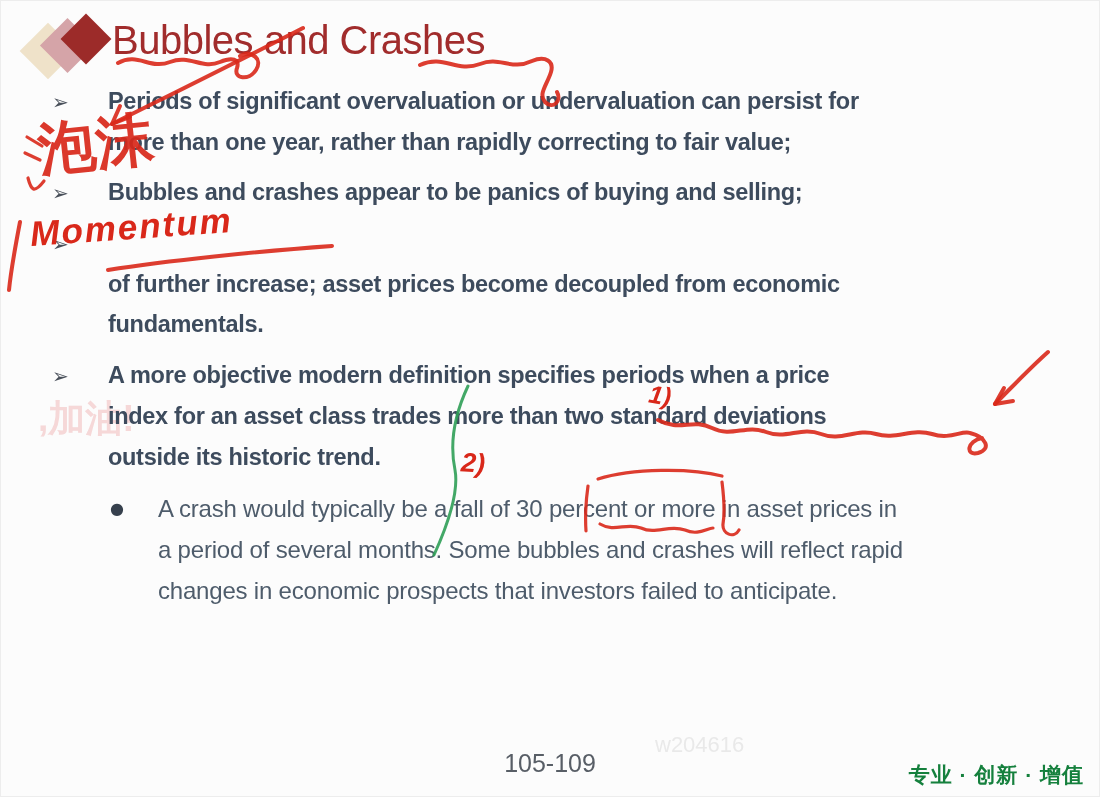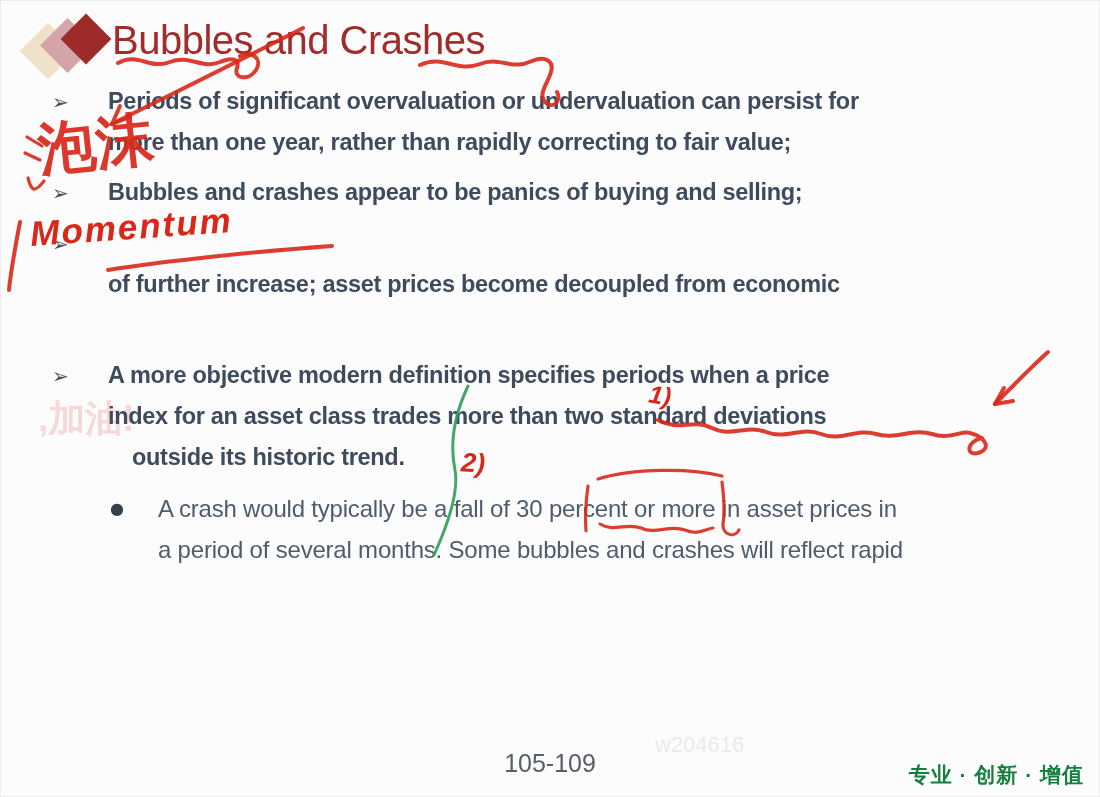--- a/index.html
+++ b/index.html
@@ -66,27 +66,29 @@
   <div class="marker" style="left:52px;top:232px;">➢</div>
   <div class="marker" style="left:52px;top:364px;">➢</div>
   <div class="marker dot" style="left:110px;top:499px;">●</div>
 
   <div class="tline" style="left:108px;top:88px;">Periods of significant overvaluation or undervaluation can persist for</div>
   <div class="tline" style="left:108px;top:129px;">more than one year, rather than rapidly correcting to fair value;</div>
 
   <div class="tline" style="left:108px;top:179px;">Bubbles and crashes appear to be panics of buying and selling;</div>
 
   <div class="tline" style="left:108px;top:271px;">of further increase; asset prices become decoupled from economic</div>
+  <div class="tline" style="left:108px;top:311px;">fundamentals.</div>
 
   <div class="tline" style="left:108px;top:362px;">A more objective modern definition specifies periods when a price</div>
   <div class="tline" style="left:108px;top:403px;">index for an asset class trades more than two standard deviations</div>
-  <div class="tline" style="left:108px;top:444px;margin-left:24px;">outside its historic trend.</div>
+  <div class="tline" style="left:108px;top:444px;">outside its historic trend.</div>
 
   <div class="tline sub" style="left:158px;top:495px;">A crash would typically be a fall of 30 percent or more in asset prices in</div>
   <div class="tline sub" style="left:158px;top:536px;">a period of several months. Some bubbles and crashes will reflect rapid</div>
+  <div class="tline sub" style="left:158px;top:577px;">changes in economic prospects that investors failed to anticipate.</div>
 
   <div class="ink-text ink-bubble-cn">泡沫</div>
   <div class="ink-text ink-momentum">Momentum</div>
   <div class="ink-text ink-mark1">1)</div>
   <div class="ink-text ink-mark2">2)</div>
 
   <div class="wm-cheer">,加油!</div>
   <div class="wm-id">w204616</div>
   <div class="page-number">105-109</div>
   <div class="footer-slogan">专业 · 创新 · 增值</div>

